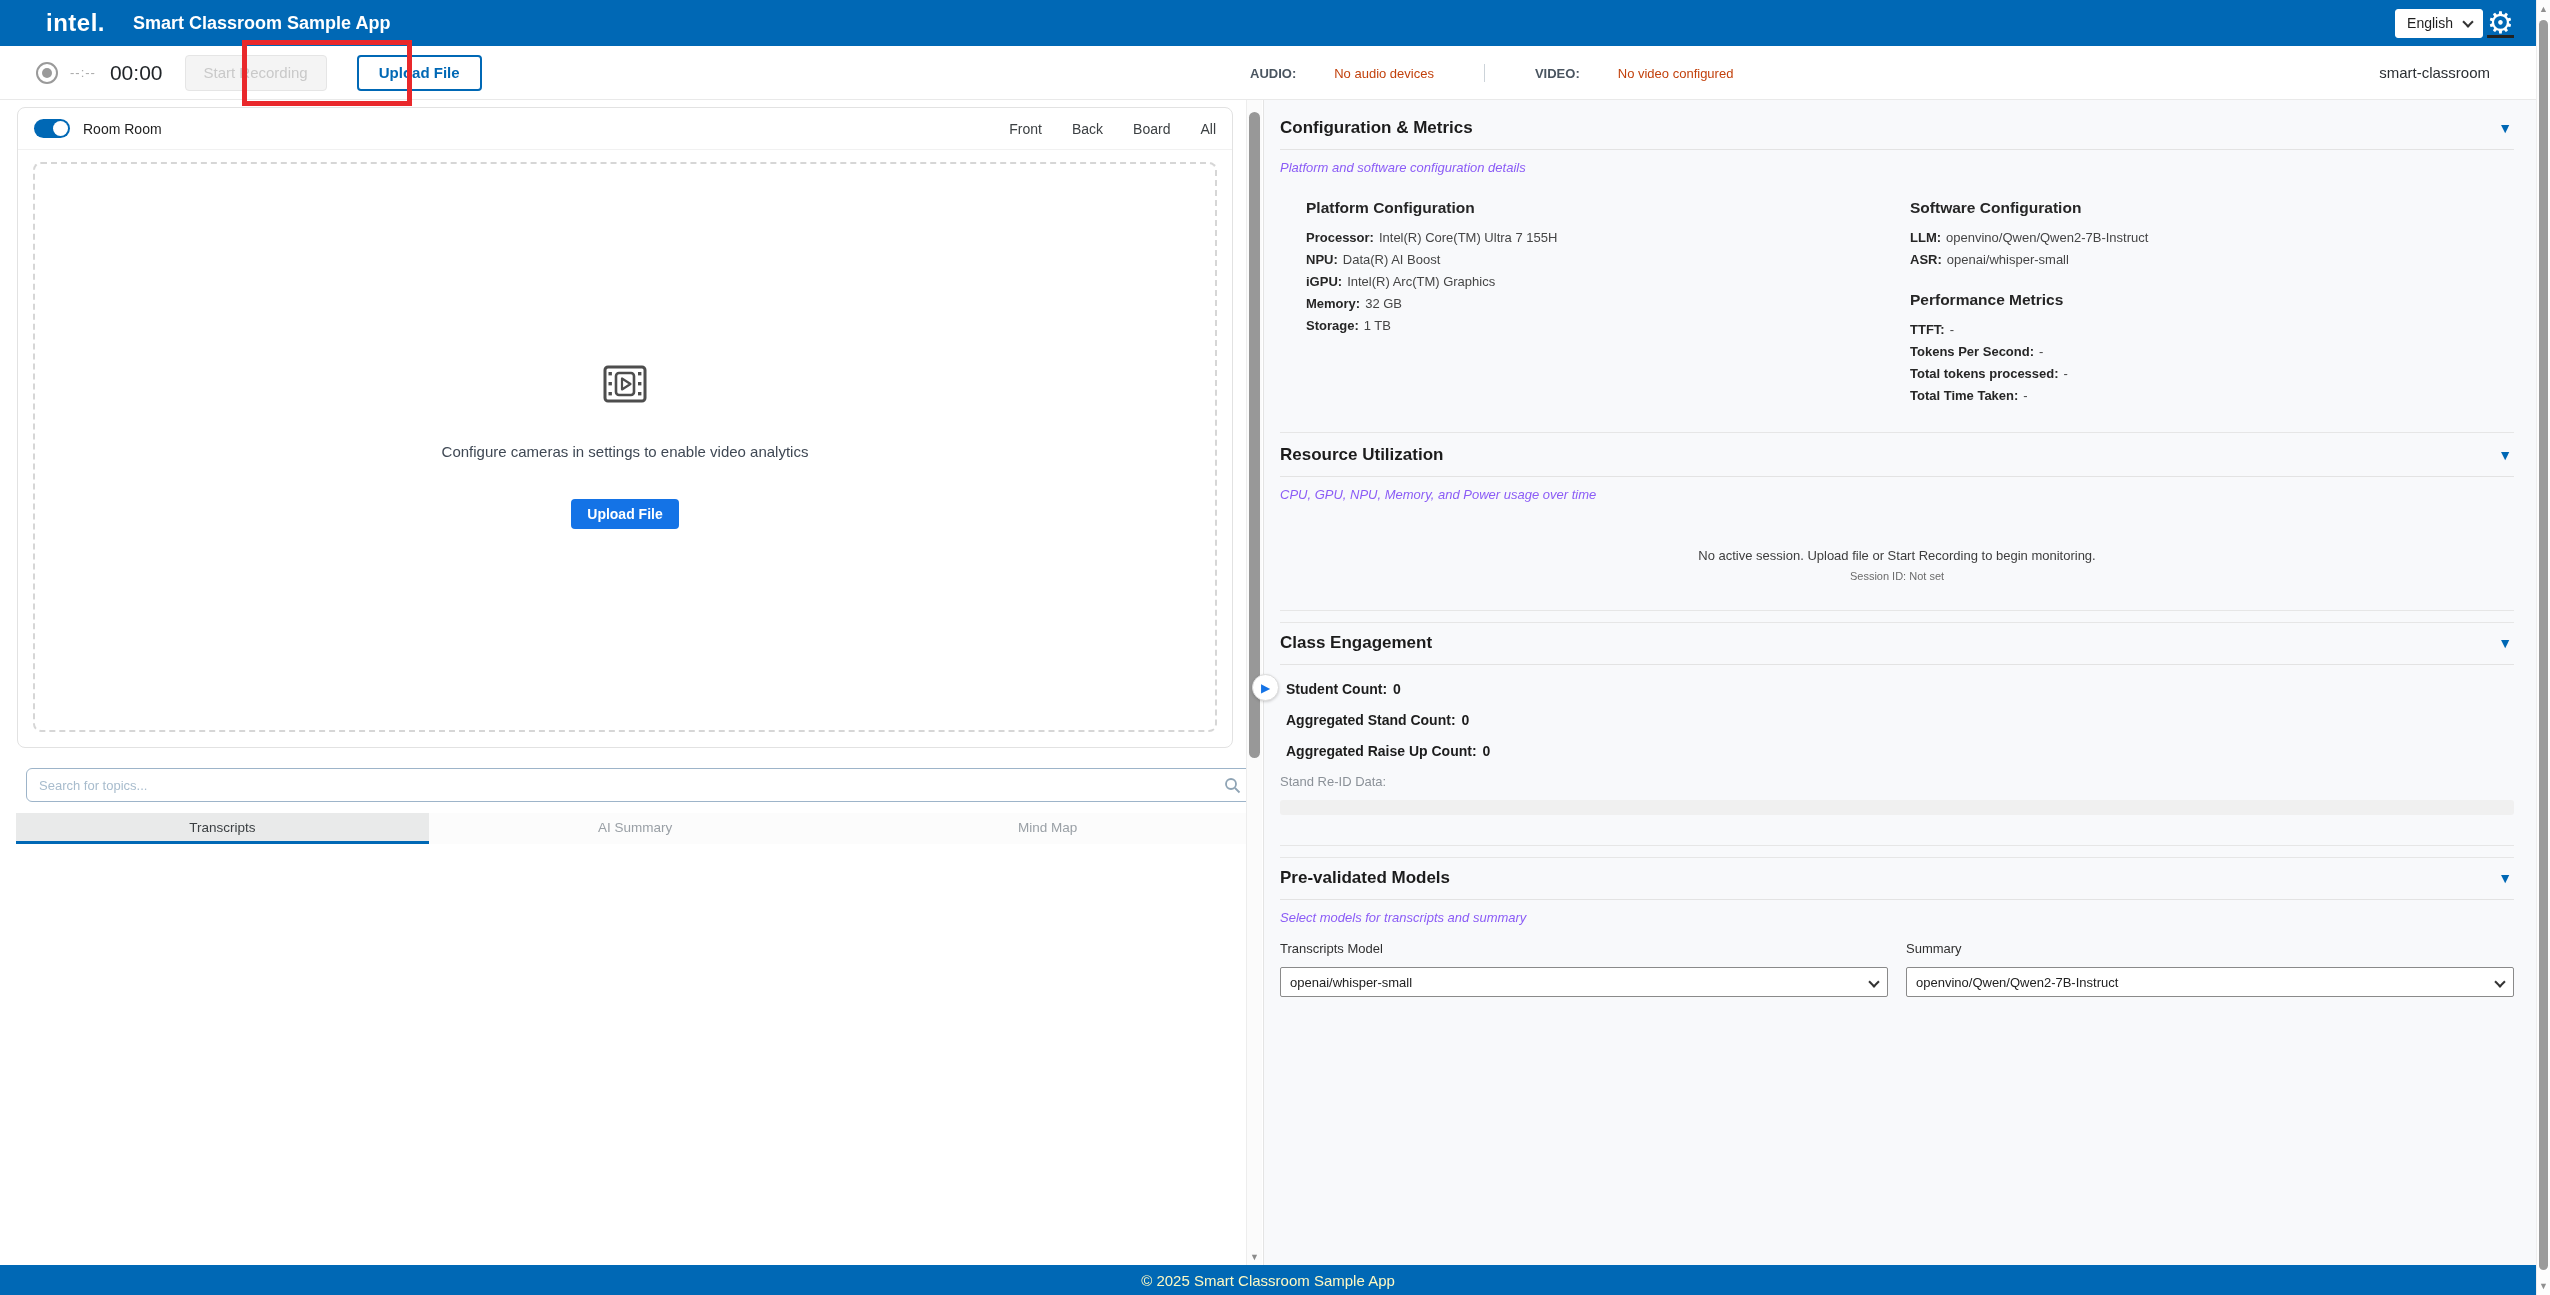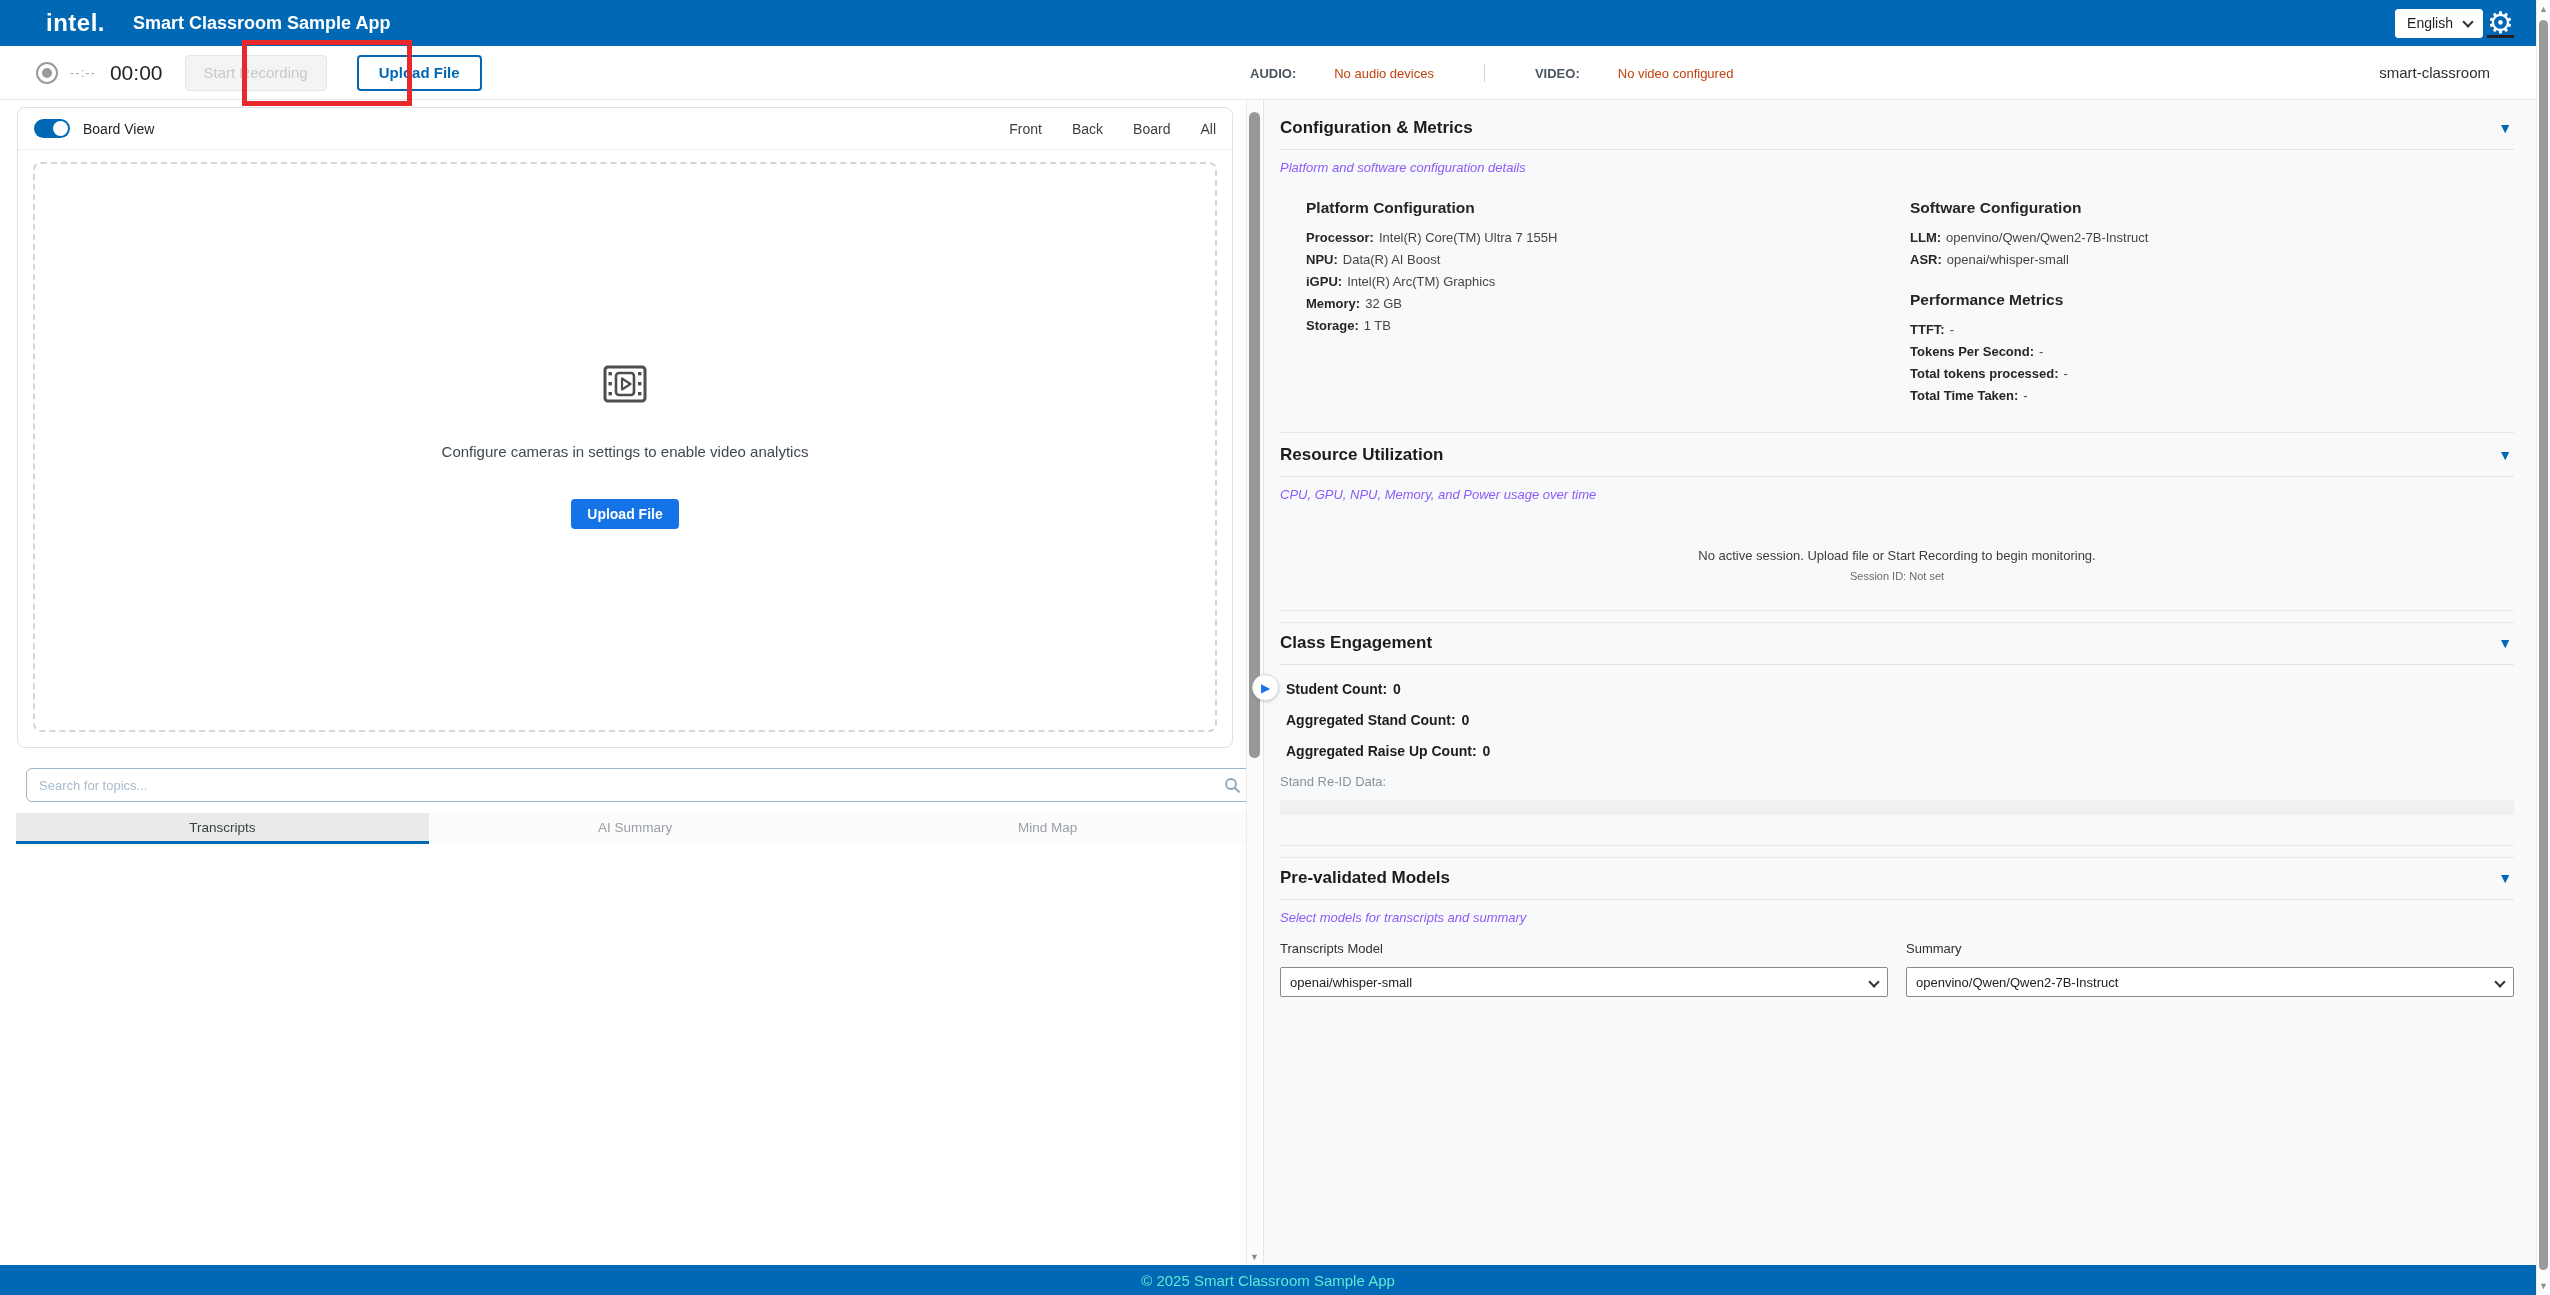--- a/index.html
+++ b/index.html
@@ -112,21 +112,21 @@
   .models-grid { display:flex; gap:18px; margin-top:16px; }
   .model-field { flex:1; position:relative; }
   .model-field label { display:block; font-size:13px; color:#303030; margin-bottom:11px; }
   .model-field select { appearance:none; -webkit-appearance:none; width:100%; height:30px;
     font-size:13px; font-family:inherit; color:#222; background:#fff;
     border:1px solid #8a8a8a; border-radius:2px; padding:0 26px 0 9px; }
   .model-field .chev { top:auto; bottom:11px; right:10px; border-color:#333; }
 
   
   .footer { position:absolute; left:0; top:1265px; width:2536px; height:30px; background:#0068b5;
-    color:#5eead4; font-size:15px; display:flex; align-items:center; justify-content:center; }
+    color:#fef9c3; font-size:15px; display:flex; align-items:center; justify-content:center; }
   .page-scrollbar { position:absolute; right:0; top:0; width:14px; height:1295px;
     background:#fdfdfd; border-left:1px solid #eeeeee; }
   .page-scrollbar .thumb { position:absolute; left:2px; top:20px; width:9px; height:1250px;
     background:#9b9b9b; border-radius:5px; cursor:pointer; }
   .page-scrollbar .arr { position:absolute; left:0; width:100%; text-align:center; font-size:9px; color:#8f8f8f; cursor:pointer; }
 </style>
 </head>
 <body>
 
 <div class="header">
@@ -162,21 +162,21 @@
 </div>
 <div class="annotation-box"></div>
 
 <div class="left-panel">
 
   <div class="camera-card">
     <div class="card-head">
       <div class="toggle">
           <i></i>
         </div>
-      <div class="toggle-label">Board View</div>
+      <div class="toggle-label">Room Room</div>
       <div class="cam-btns">
         <span class="cam-btn">Front</span>
         <span class="cam-btn">Back</span>
         <span class="cam-btn">Board</span>
         <span class="cam-btn">All</span>
       </div>
     </div>
     <div class="dashed-area">
       <svg width="44" height="38" viewBox="0 0 44 38">
         <rect x="2" y="2" width="40" height="34" rx="3" fill="none" stroke="#4d4d4d" stroke-width="3"></rect>

